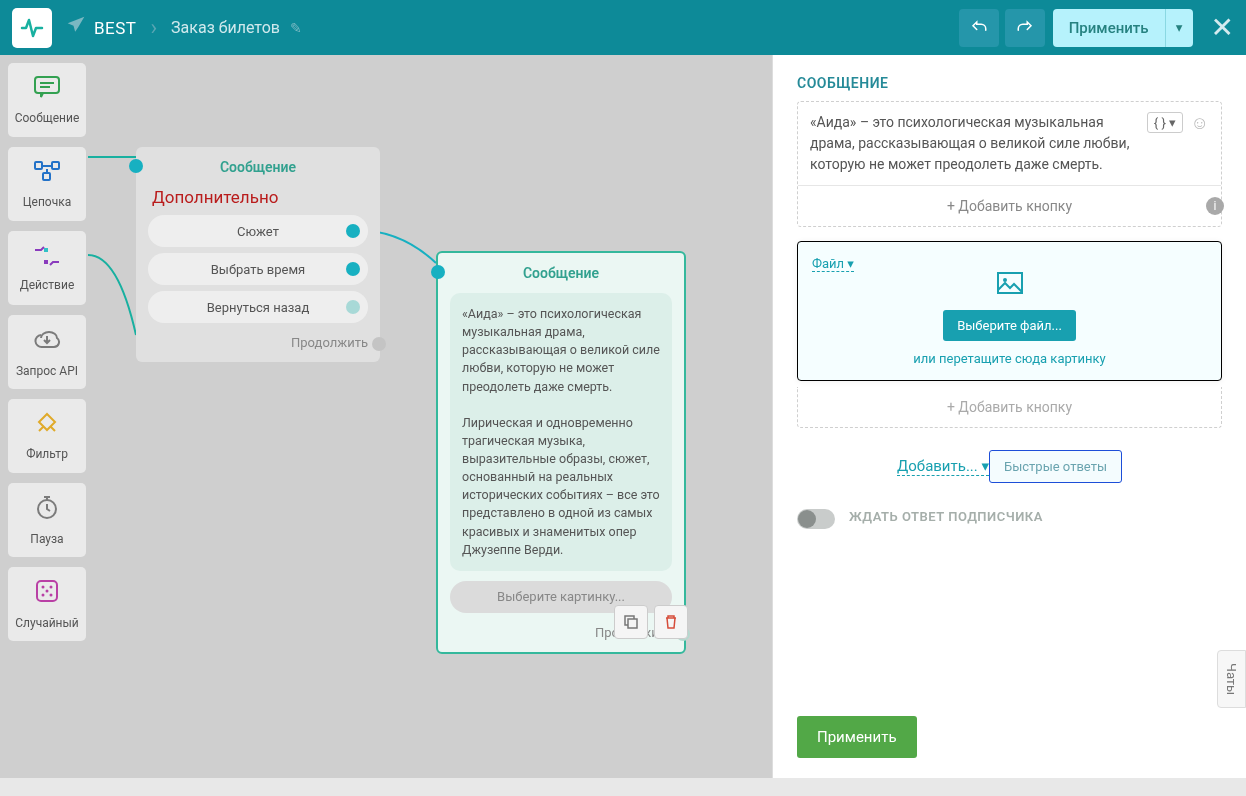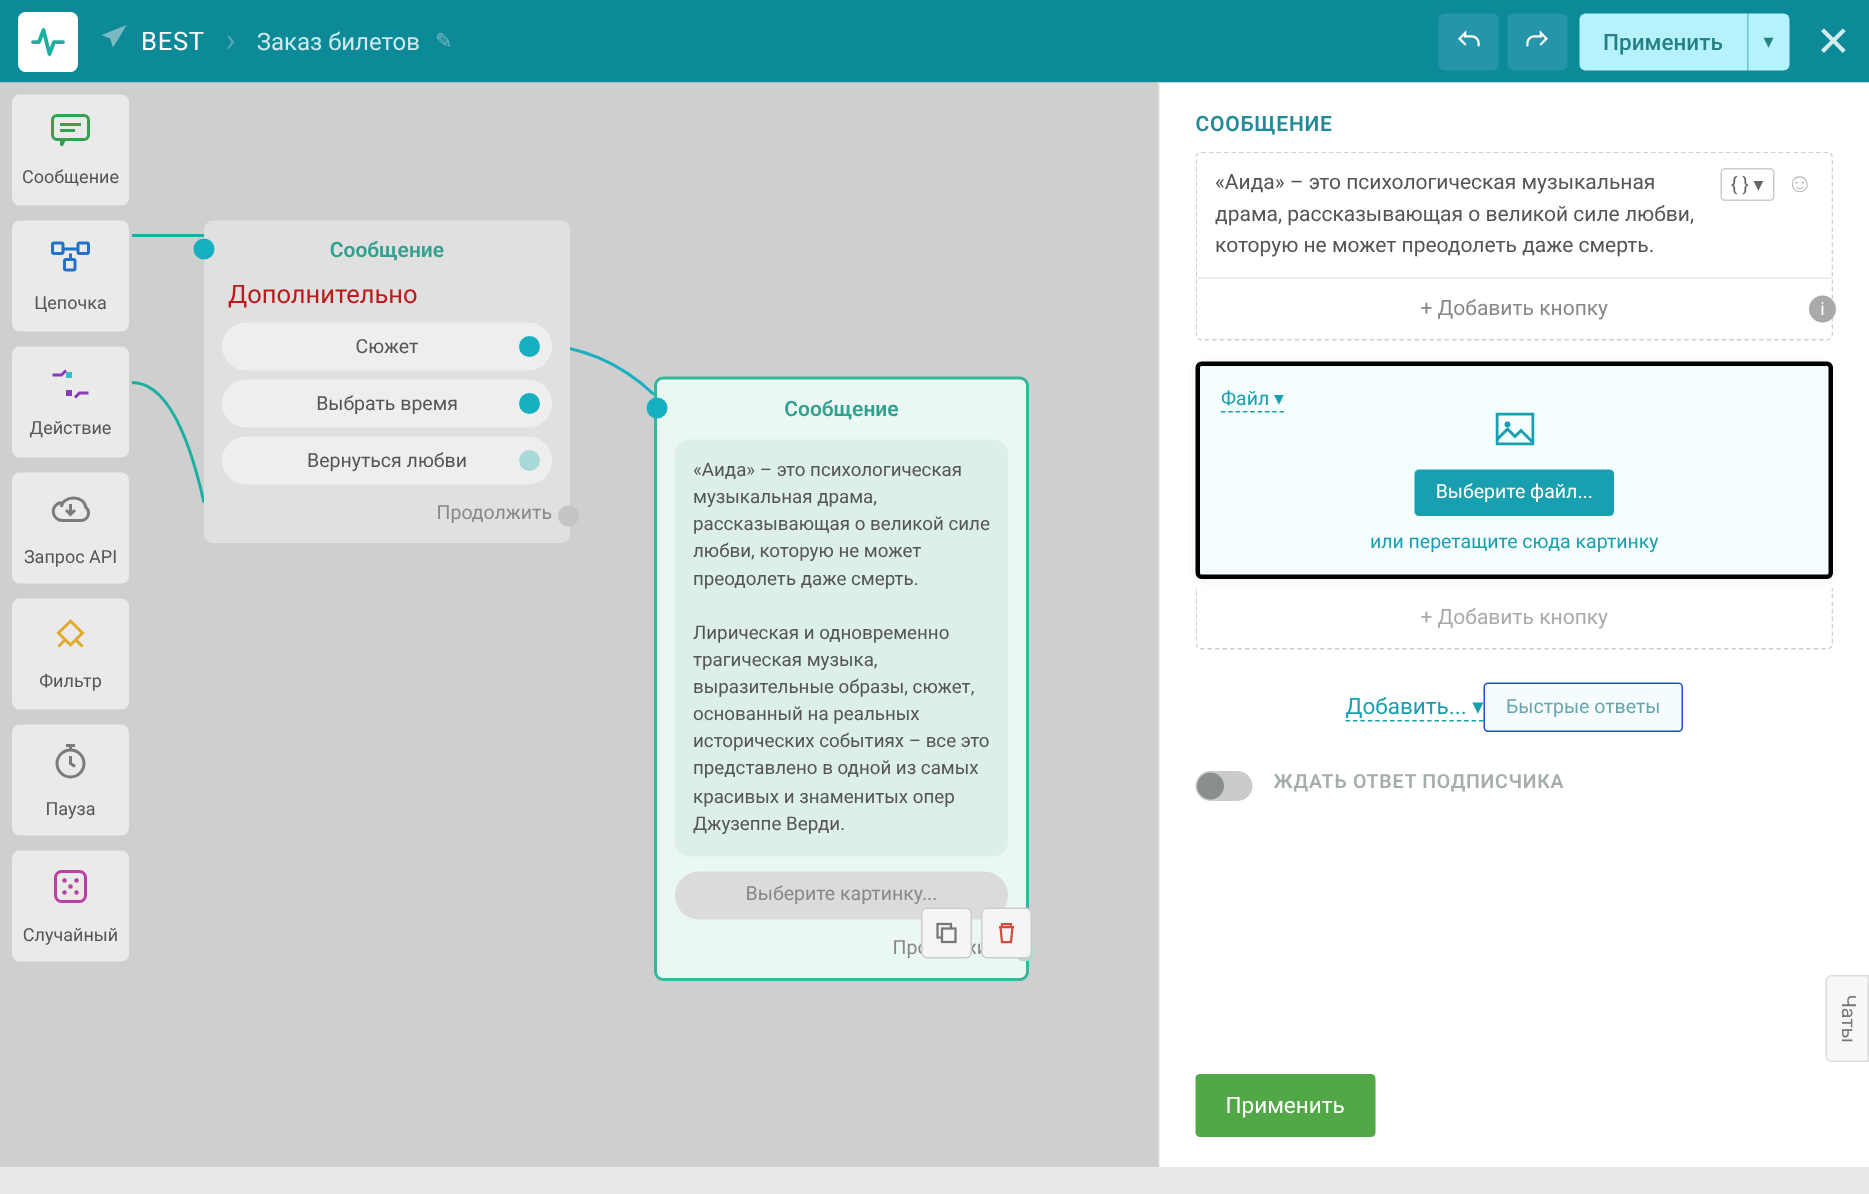--- a/index.html
+++ b/index.html
@@ -58,21 +58,21 @@
   .right-panel { width: 474px; background: #fff; border-left: 1px solid #ddd; display: flex; flex-direction: column; padding: 20px 24px; position: relative; }
   .panel-title { color: #258a98; font-size: 14px; font-weight: 600; letter-spacing: 0.5px; margin-bottom: 10px; }
   .msg-card { border: 1px dashed #cfcfcf; border-radius: 4px; padding: 0; margin-bottom: 14px; }
   .msg-text-row { display: flex; align-items: flex-start; padding: 10px 12px; border-bottom: 1px solid #e6e6e6; }
   .msg-text { flex: 1; font-size: 14px; color: #555; line-height: 1.5; }
   .tag-btn { border: 1px solid #ccc; border-radius: 3px; padding: 2px 6px; font-size: 13px; color: #666; margin-left: 8px; background: #fff; }
   .emoji-btn { font-size: 18px; color: #bbb; margin-left: 8px; }
   .add-btn-row { text-align: center; padding: 12px; color: #888; font-size: 14px; }
   .info-dot { width: 18px; height: 18px; border-radius: 50%; background: #a9a9a9; color: #fff; font-size: 12px; display: flex; align-items: center; justify-content: center; position: absolute; right: 22px; top: 142px; }
 
-  .file-block { border: 3px solid #000000; background: #f5feff; border-radius: 4px; padding: 14px; text-align: center; margin-bottom: 6px; box-shadow: 0 1px 6px rgba(0,0,0,0.06); }
+  .file-block { border: 1px solid #000000; background: #f5feff; border-radius: 4px; padding: 14px; text-align: center; margin-bottom: 6px; box-shadow: 0 1px 6px rgba(0,0,0,0.06); }
   .file-label { color: #18a0b0; font-size: 13px; border-bottom: 1px dashed #18a0b0; float: left; cursor: pointer; }
   .file-icon { font-size: 24px; color: #18a0b0; display: block; margin: 6px auto 10px; clear: both; }
   .choose-file-btn { background: #18a0b0; color: #fff; border: none; padding: 8px 14px; font-size: 13px; border-radius: 3px; cursor: pointer; text-align: center; }
   .drag-hint { color: #18a0b0; font-size: 13px; margin-top: 10px; }
   .add-btn-row2 { border: 1px dashed #cfcfcf; border-top: none; text-align: center; padding: 12px; color: #aaa; font-size: 14px; margin-bottom: 22px; border-radius: 0 0 4px 4px; }
 
   .add-row { display: flex; align-items: center; justify-content: center; margin-bottom: 26px; }
   .add-link { color: #18a0b0; font-size: 15px; border-bottom: 1px dashed #18a0b0; cursor: pointer; }
   .quick-replies { border: 1px solid #1d4ed8; background: #f4fcfe; color: #6aa4af; font-size: 13px; padding: 8px 14px; border-radius: 3px; cursor: pointer; }
 
@@ -212,21 +212,21 @@
       <div class="opt-label">Дополнительно</div>
       <div class="opt-btn">
           <span>Сюжет</span>
           <span class="dot"></span>
         </div>
       <div class="opt-btn">
           <span>Выбрать время</span>
           <span class="dot"></span>
         </div>
       <div class="opt-btn">
-          <span>Вернуться любви</span>
+          <span>Вернуться назад</span>
           <span class="dot light"></span>
         </div>
       <div class="cont"><span>Продолжить</span><span class="dot"></span></div>
     </div>
 
     <div class="node node2">
       <span class="in-dot"></span>
       <div class="title">Сообщение</div>
       <div class="msg-box">
         <span>«Аида» – это психологическая музыкальная драма, рассказывающая о великой силе любви, которую не может преодолеть даже смерть.</span><br><br>

